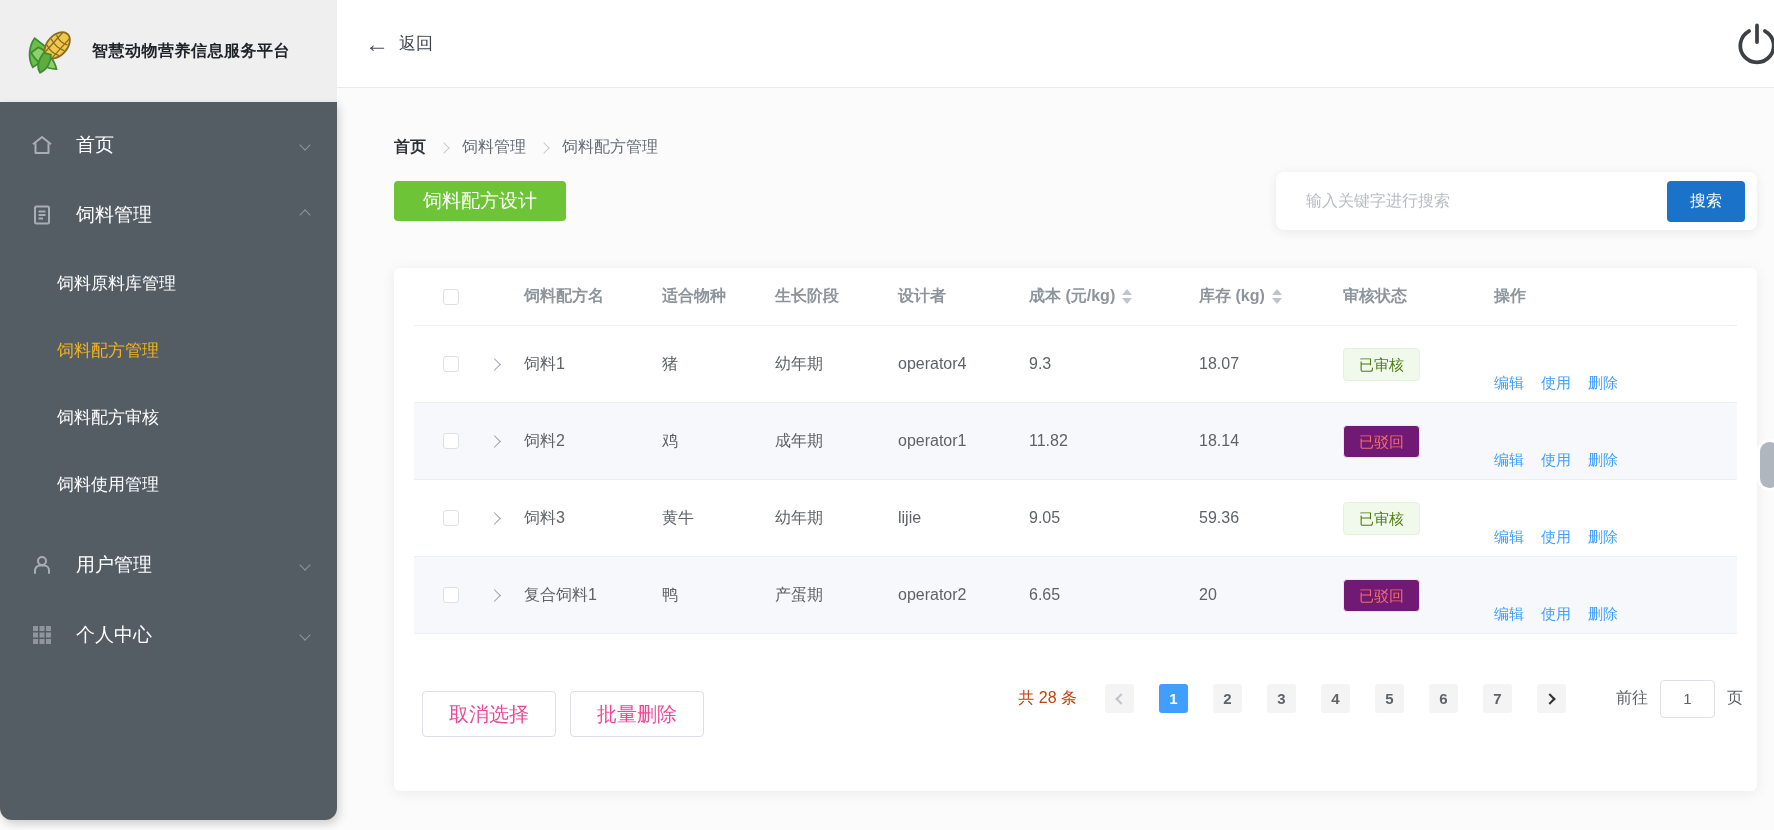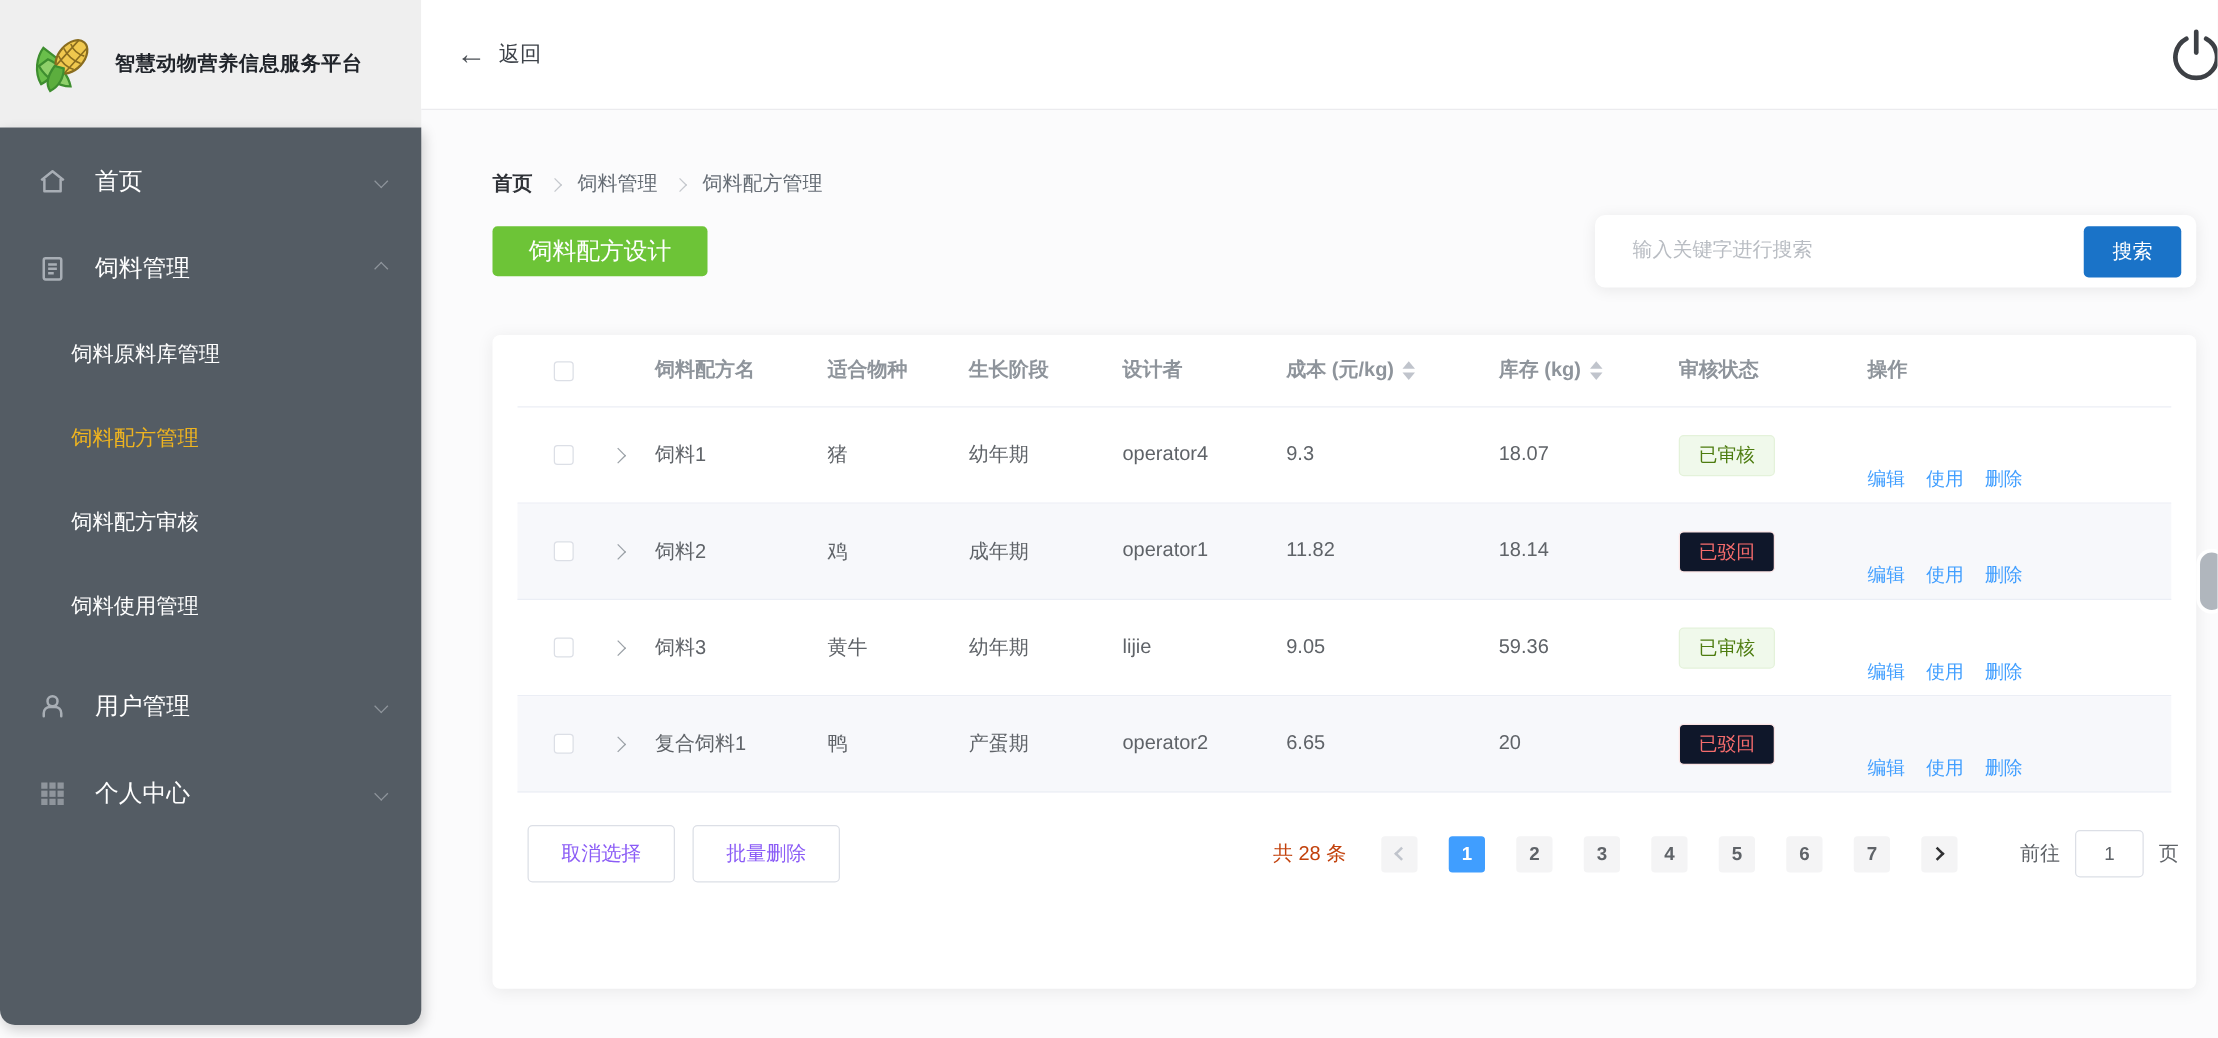--- a/index.html
+++ b/index.html
@@ -50,28 +50,28 @@
   .tbody-row { height:77px; border-bottom:1px solid #ebeef5; font-size:16px; color:#5f6368; }
   .tbody-row.striped { background:#f7f8fb; }
   .cell { display:flex; align-items:center; }
   .checkbox { width:16px; height:16px; border:1px solid #dcdfe6; border-radius:3px; background:#fff; margin-left:29px; cursor:pointer; }
   .expand-chev { display:inline-block; width:9px; height:9px; border-right:1.6px solid #9aa0a6; border-bottom:1.6px solid #9aa0a6; transform:rotate(-45deg); margin-left:10px; cursor:pointer; }
   .sort-group { display:inline-flex; flex-direction:column; gap:3px; margin-left:7px; }
   .caret-up { width:0; height:0; border-left:5px solid transparent; border-right:5px solid transparent; border-bottom:6px solid #c0c4cc; cursor:pointer; }
   .caret-down { width:0; height:0; border-left:5px solid transparent; border-right:5px solid transparent; border-top:6px solid #c0c4cc; cursor:pointer; }
   .badge { display:inline-block; font-size:15px; padding:8px 15px; border-radius:4px; line-height:1; }
   .badge.green { color:#4d7c0f; background:#f0f9eb; border:1px solid #e4f2da; }
-  .badge.red { color:#f56c6c; background:#0f172a; border:1px solid #fbe3e3; }
+  .badge.red { color:#f56c6c; background:#701a75; border:1px solid #fbe3e3; }
   .ops { display:flex; gap:17px;margin-top:38px; }
   .op-link { color:#409eff; font-size:15px; cursor:pointer; }
 
   
   .card-footer { margin:26px 14px 0 28px; display:flex; justify-content:space-between; align-items:center; }
   .footer-btns { display:flex; gap:14px; }
-  .btn-plain { background:#fff; border:1px solid #dcdfe6; border-radius:4px; color:#8b5cf6; font-size:16px; height:46px; padding:0 26px; cursor:pointer; }
+  .btn-plain { background:#fff; border:1px solid #dcdfe6; border-radius:4px; color:#ec4899; font-size:20px; height:46px; padding:0 26px; cursor:pointer;margin-top:31px; }
   .pagination { display:flex; align-items:center; }
   .pg-total { font-size:16px; color:#c2410c; margin-right:28px; }
   .pg-btn { min-width:29px; height:29px; border-radius:3px; background:#f4f4f5; color:#5f6368; font-size:15px; font-weight:bold; display:flex; align-items:center; justify-content:center; margin-right:25px; cursor:pointer; }
   .pg-btn:last-of-type { margin-right:0; }
   .pg-btn.active { background:#409eff; color:#fff; }
   .pg-btn.disabled { color:#c0c4cc; cursor:default; }
   .pg-chev { display:inline-block; width:8px; height:8px; border-right:2px solid currentColor; border-bottom:2px solid currentColor; }
   .pg-chev.left { transform:rotate(135deg); margin-left:3px; }
   .pg-chev.right { transform:rotate(-45deg); margin-right:3px; }
   .pg-next { color:#303133; margin-right:0; }

